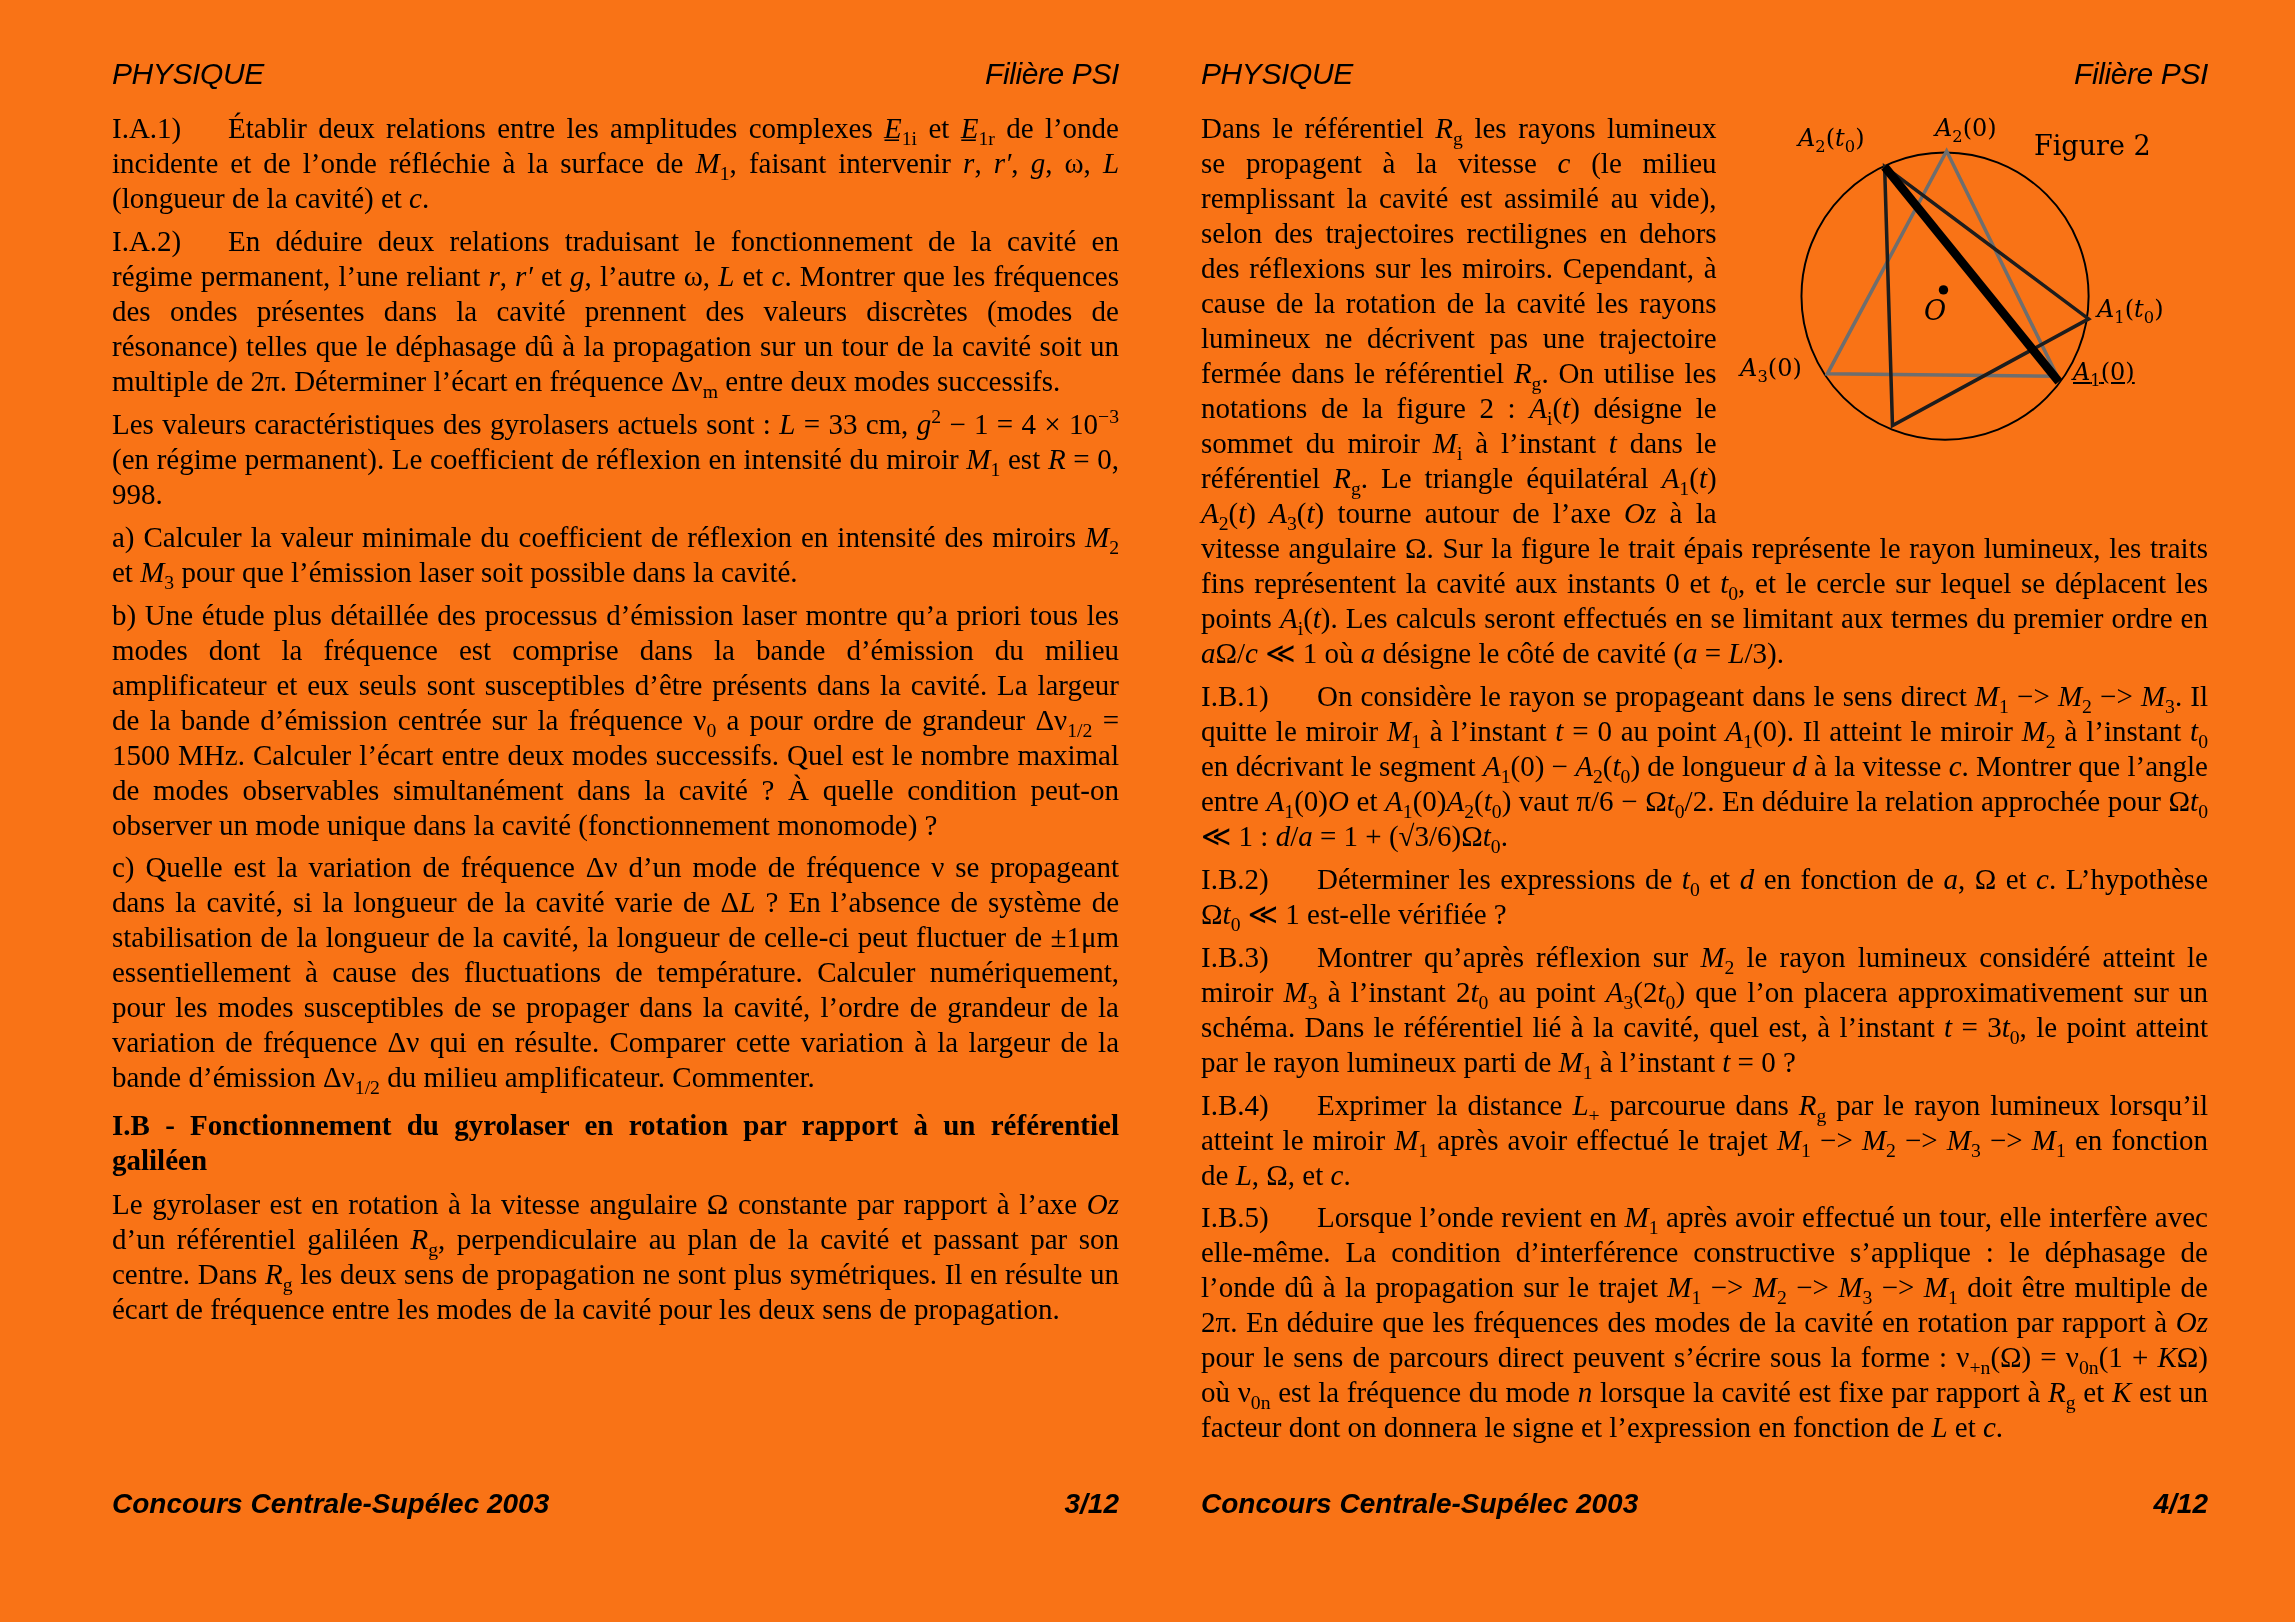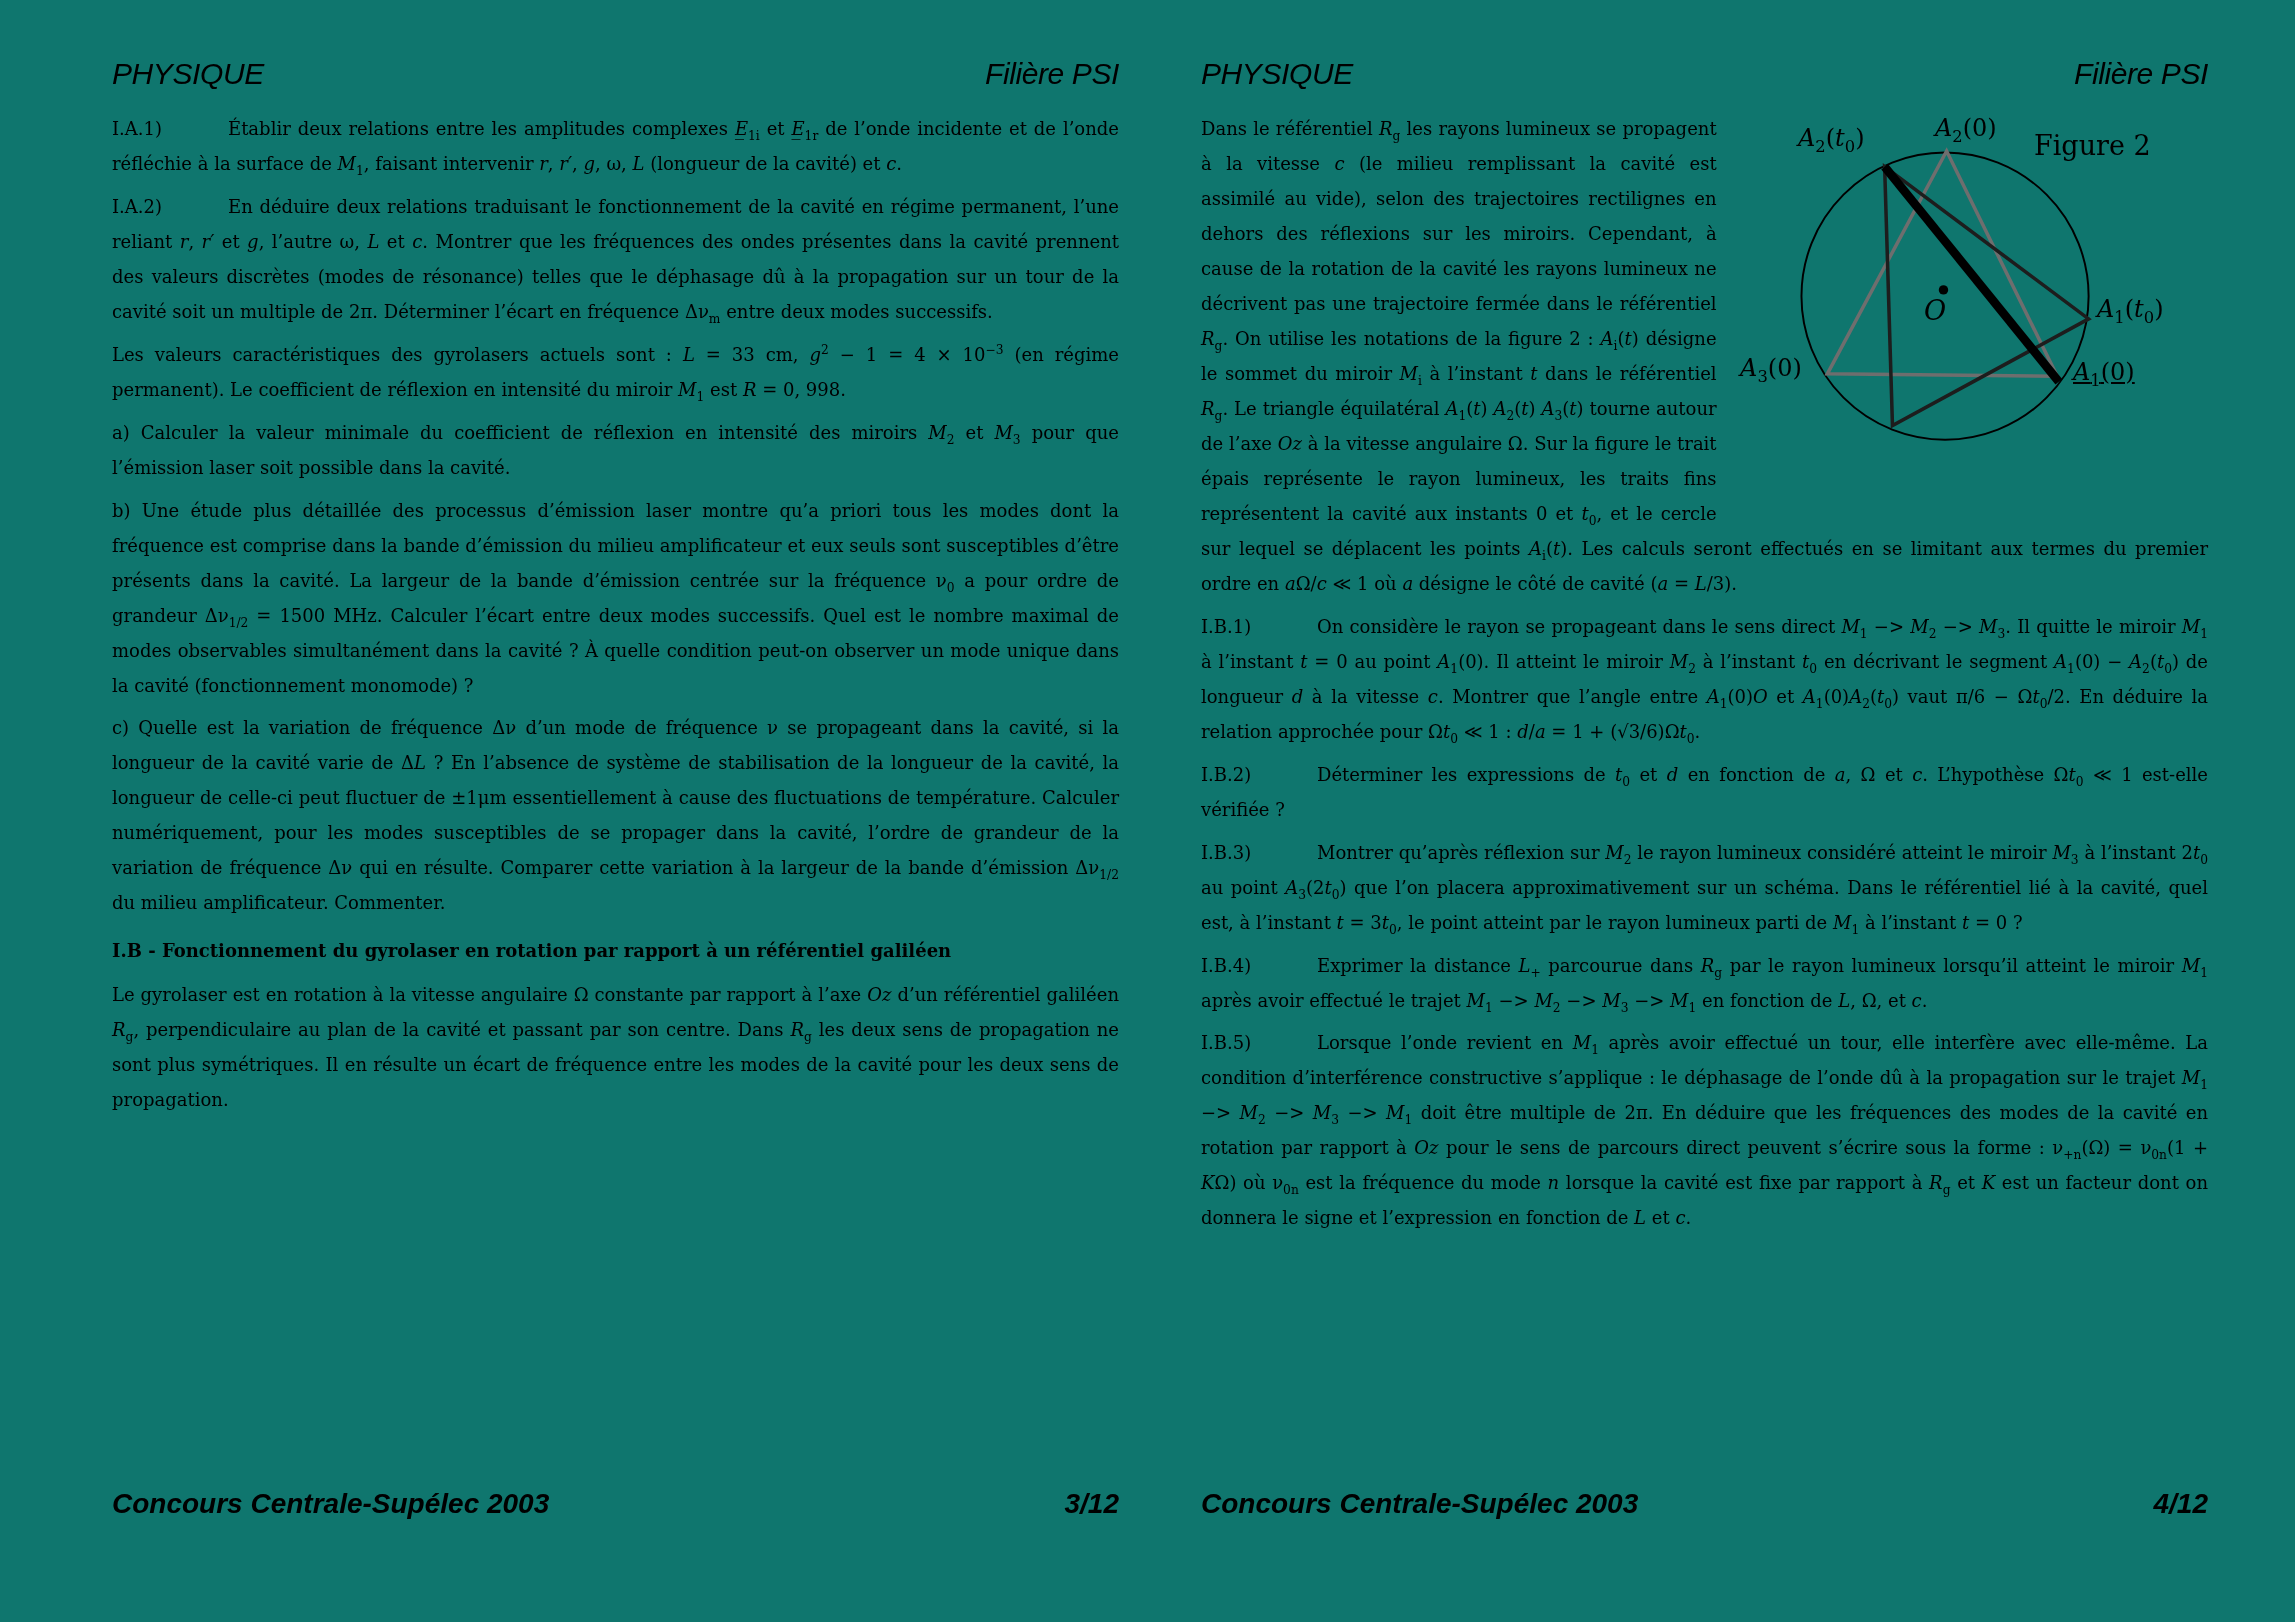--- a/index.html
+++ b/index.html
@@ -1,31 +1,31 @@
 <!DOCTYPE html>
 <html style="font-size:12.6px"><head>
 <meta charset="utf-8">
 <style>
   html,body{margin:0;padding:0;background:#ffffff;}
   body{width:2295px;height:1623px;overflow:hidden;
        font-family:"DejaVu Serif", serif;color:#000;}
-  .sheet{position:relative;width:2295px;height:1623px;background:#0f766e;}
+  .sheet{position:relative;width:2295px;height:1623px;background:#f97316;}
   .page{position:absolute;top:0;height:1623px;}
   #page-left{left:112px;width:1007px;}
   #page-right{left:1201px;width:1007px;}
   .page-header{position:absolute;top:57px;left:0;right:0;display:flex;
        justify-content:space-between;align-items:baseline;
        font-family:"Liberation Sans", sans-serif;font-style:italic;
        font-size:30px;letter-spacing:-0.4px;}
   .page-footer{position:absolute;top:1488px;left:0;right:0;display:flex;
        justify-content:space-between;align-items:baseline;
        font-family:"Liberation Sans", sans-serif;font-style:italic;
        font-size:28px;font-weight:bold;}
   .page-body{position:absolute;top:111px;left:0;right:0;}
-  .para{margin:0 0 7.9px 0;font-size:18px;line-height:35px;text-align:justify;}
+  .para{margin:0 0 7.9px 0;font-size:29px;line-height:35px;text-align:justify;font-family:Liberation Serif, serif;}
   .para:last-child{margin-bottom:12px;}
   .heading{font-weight:bold;margin:12.6px 0 9.4px 0;}
   .qnum{display:inline-block;min-width:116px;}
   sub{font-size:0.68em;line-height:0;}
   sup{font-size:0.68em;line-height:0;}
   
   .figwrap{float:right;width:471px;height:386px;margin:0 0 4.7px 20.4px;
        position:relative;}
   .figwrap svg{position:absolute;left:0;top:0;}
   .fig-label{position:absolute;font-size:24px;white-space:nowrap;}

